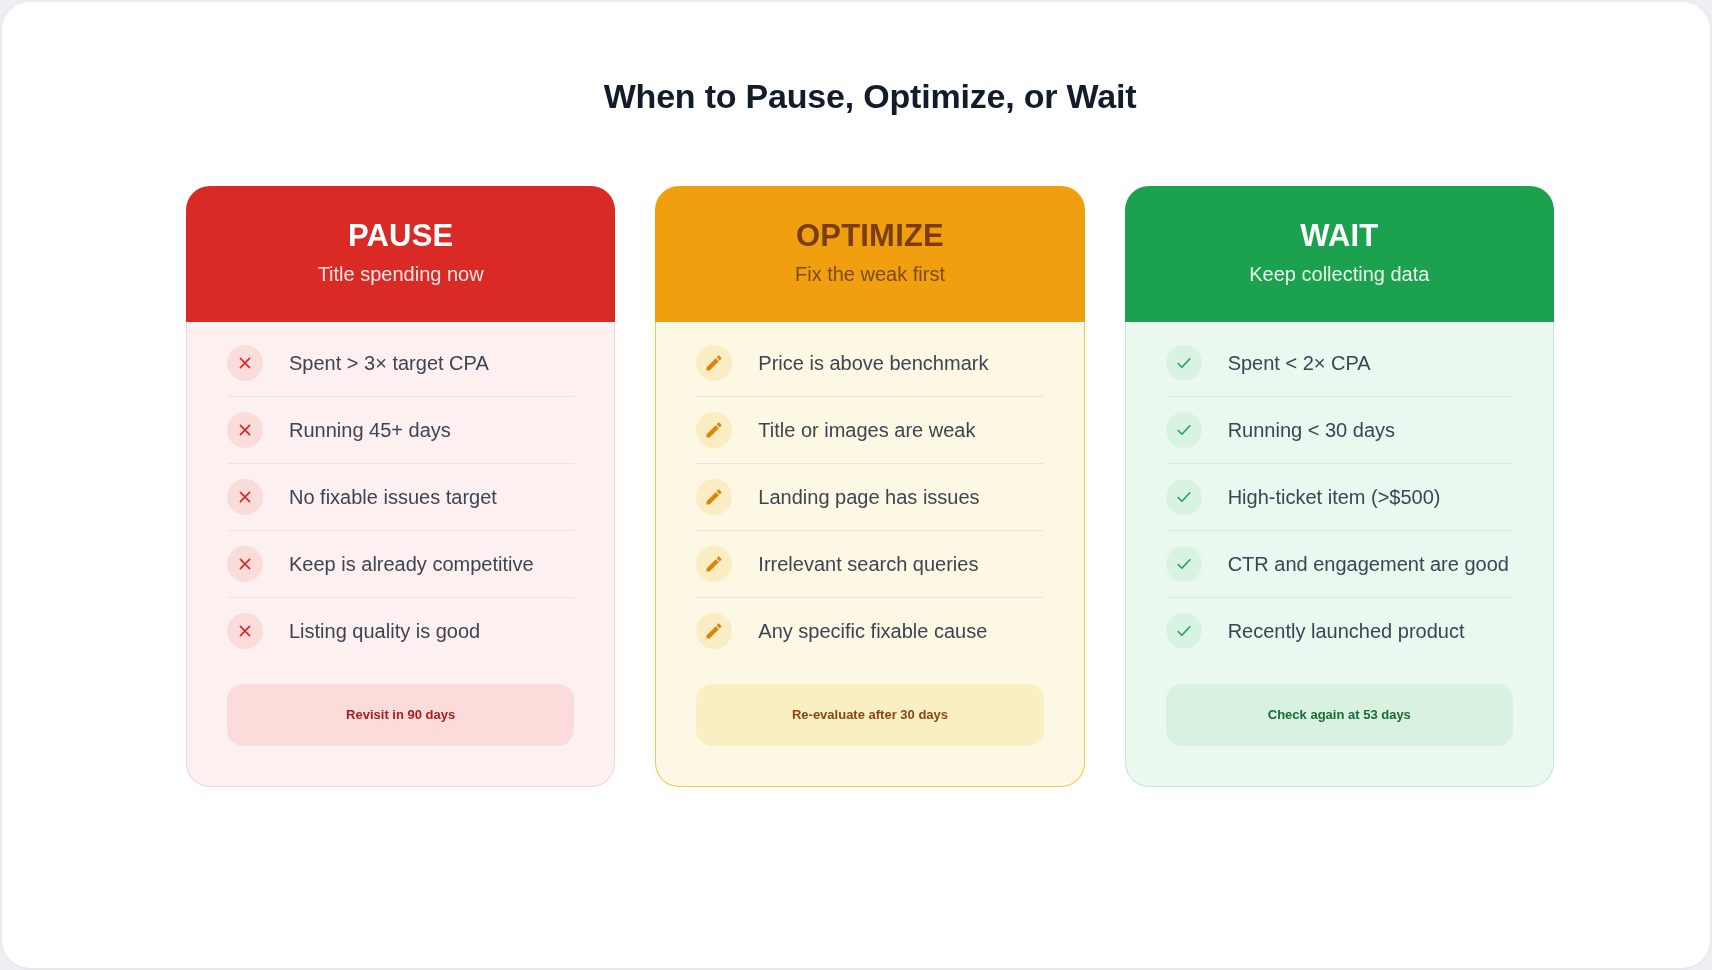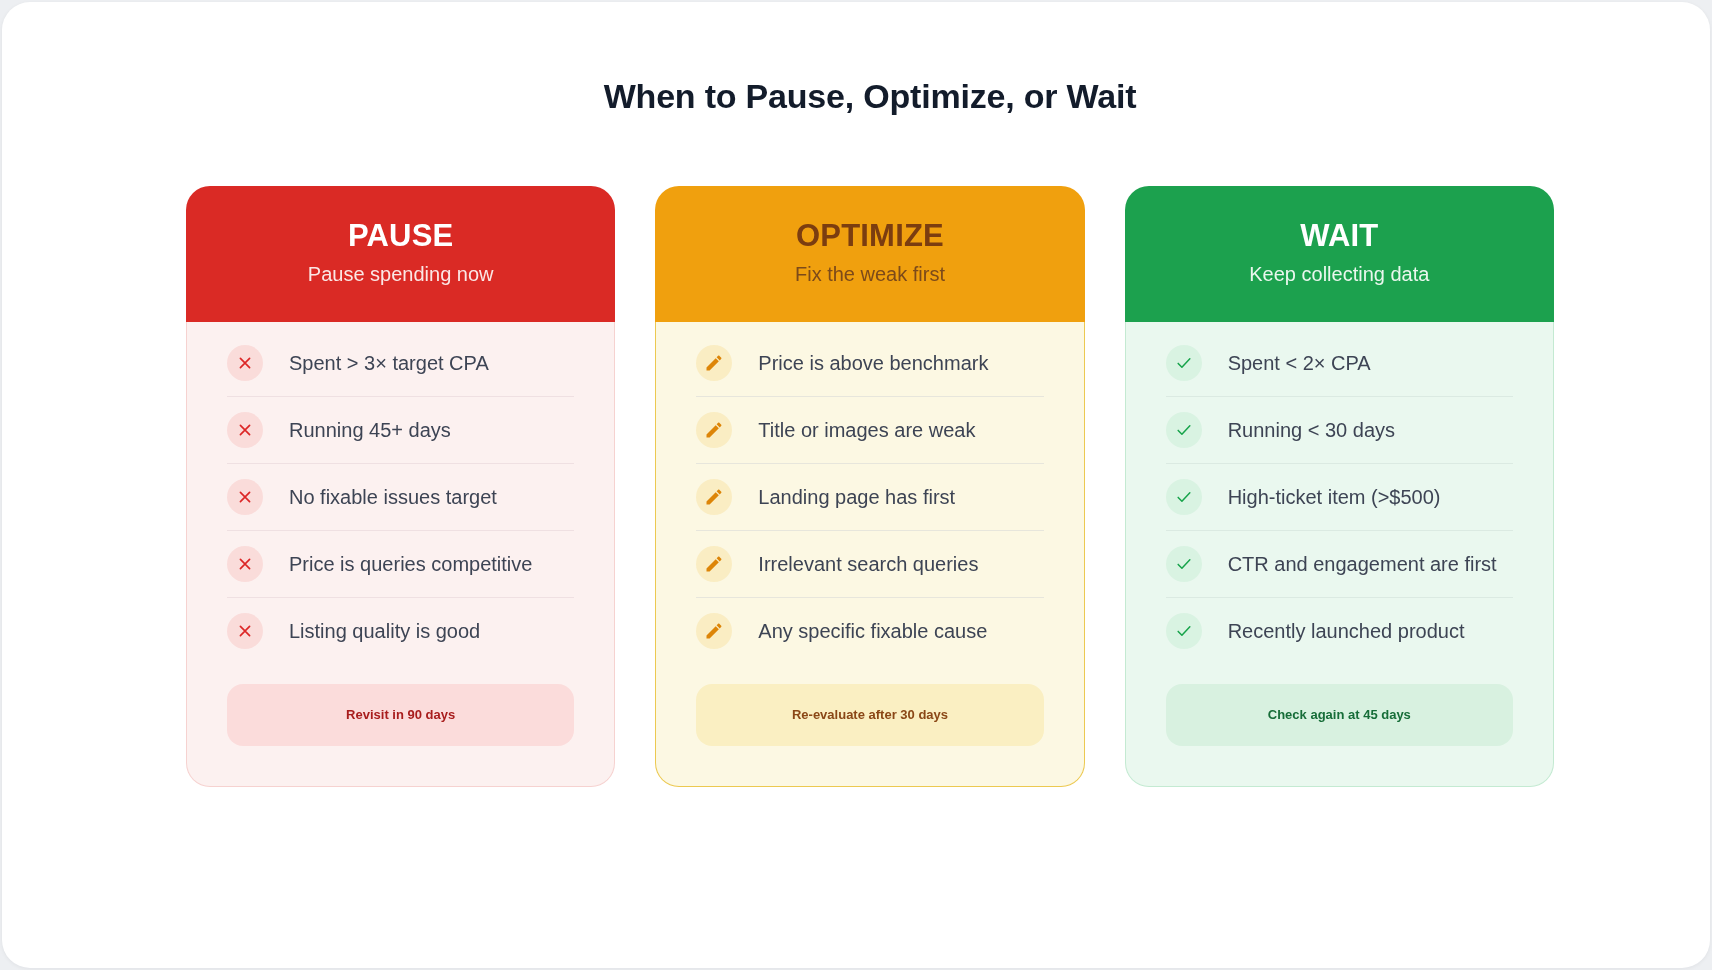--- a/index.html
+++ b/index.html
@@ -84,21 +84,21 @@
   <div class="sheet">
     <div class="content">
 
       <h1 class="page-title">When to Pause, Optimize, or Wait</h1>
 
       <div class="columns">
 
         <div class="card" style="--header-bg: #DA2A25; --header-text: #FFFFFF; --subtitle-text: #FBE7E5; --body-bg: #FCF1F0; --body-border: #F6D2D0; --divider: #EFE0E2; --icon-bg: #FADCDA; --icon-color: #DC2626; --text: #3D4454; --footer-bg: #FBDCDB; --footer-text: #A81D1D;">
           <div class="card-header">
             <div class="card-title">PAUSE</div>
-            <div class="card-subtitle">Pause spending now</div>
+            <div class="card-subtitle">Title spending now</div>
           </div>
           <div class="card-body">
             <div class="item-row">
               <span class="icon-circle">
                   <svg viewBox="0 0 24 24" fill="none" stroke="currentColor" stroke-width="2" stroke-linecap="round">
                     <path d="M6.5 6.5l11 11M17.5 6.5l-11 11"></path>
                   </svg>
                 </span>
               <span class="item-text">Spent &gt; 3× target CPA</span>
             </div>
@@ -117,21 +117,21 @@
                   </svg>
                 </span>
               <span class="item-text">No fixable issues target</span>
             </div>
             <div class="item-row">
               <span class="icon-circle">
                   <svg viewBox="0 0 24 24" fill="none" stroke="currentColor" stroke-width="2" stroke-linecap="round">
                     <path d="M6.5 6.5l11 11M17.5 6.5l-11 11"></path>
                   </svg>
                 </span>
-              <span class="item-text">Price is queries competitive</span>
+              <span class="item-text">Keep is already competitive</span>
             </div>
             <div class="item-row">
               <span class="icon-circle">
                   <svg viewBox="0 0 24 24" fill="none" stroke="currentColor" stroke-width="2" stroke-linecap="round">
                     <path d="M6.5 6.5l11 11M17.5 6.5l-11 11"></path>
                   </svg>
                 </span>
               <span class="item-text">Listing quality is good</span>
             </div>
             <div class="footer-pill">Revisit in 90 days</div>
@@ -159,21 +159,21 @@
                   </svg>
                 </span>
               <span class="item-text">Title or images are weak</span>
             </div>
             <div class="item-row">
               <span class="icon-circle">
                   <svg viewBox="0 0 24 24" fill="currentColor">
                     <path d="M3 17.25V21h3.75L17.81 9.94l-3.75-3.75L3 17.25zM20.71 7.04c.39-.39.39-1.02 0-1.41l-2.34-2.34c-.39-.39-1.02-.39-1.41 0l-1.83 1.83 3.75 3.75 1.83-1.83z"></path>
                   </svg>
                 </span>
-              <span class="item-text">Landing page has first</span>
+              <span class="item-text">Landing page has issues</span>
             </div>
             <div class="item-row">
               <span class="icon-circle">
                   <svg viewBox="0 0 24 24" fill="currentColor">
                     <path d="M3 17.25V21h3.75L17.81 9.94l-3.75-3.75L3 17.25zM20.71 7.04c.39-.39.39-1.02 0-1.41l-2.34-2.34c-.39-.39-1.02-.39-1.41 0l-1.83 1.83 3.75 3.75 1.83-1.83z"></path>
                   </svg>
                 </span>
               <span class="item-text">Irrelevant search queries</span>
             </div>
             <div class="item-row">
@@ -217,30 +217,30 @@
                   </svg>
                 </span>
               <span class="item-text">High-ticket item (&gt;$500)</span>
             </div>
             <div class="item-row">
               <span class="icon-circle">
                   <svg viewBox="0 0 24 24" fill="none" stroke="currentColor" stroke-width="1.8" stroke-linecap="round" stroke-linejoin="round">
                     <path d="M5 12.5l4.5 4.5L19 7"></path>
                   </svg>
                 </span>
-              <span class="item-text">CTR and engagement are first</span>
+              <span class="item-text">CTR and engagement are good</span>
             </div>
             <div class="item-row">
               <span class="icon-circle">
                   <svg viewBox="0 0 24 24" fill="none" stroke="currentColor" stroke-width="1.8" stroke-linecap="round" stroke-linejoin="round">
                     <path d="M5 12.5l4.5 4.5L19 7"></path>
                   </svg>
                 </span>
               <span class="item-text">Recently launched product</span>
             </div>
-            <div class="footer-pill">Check again at 45 days</div>
+            <div class="footer-pill">Check again at 53 days</div>
           </div>
         </div>
 
       </div>
     </div>
   </div>
 </div>
 
 </body></html>

